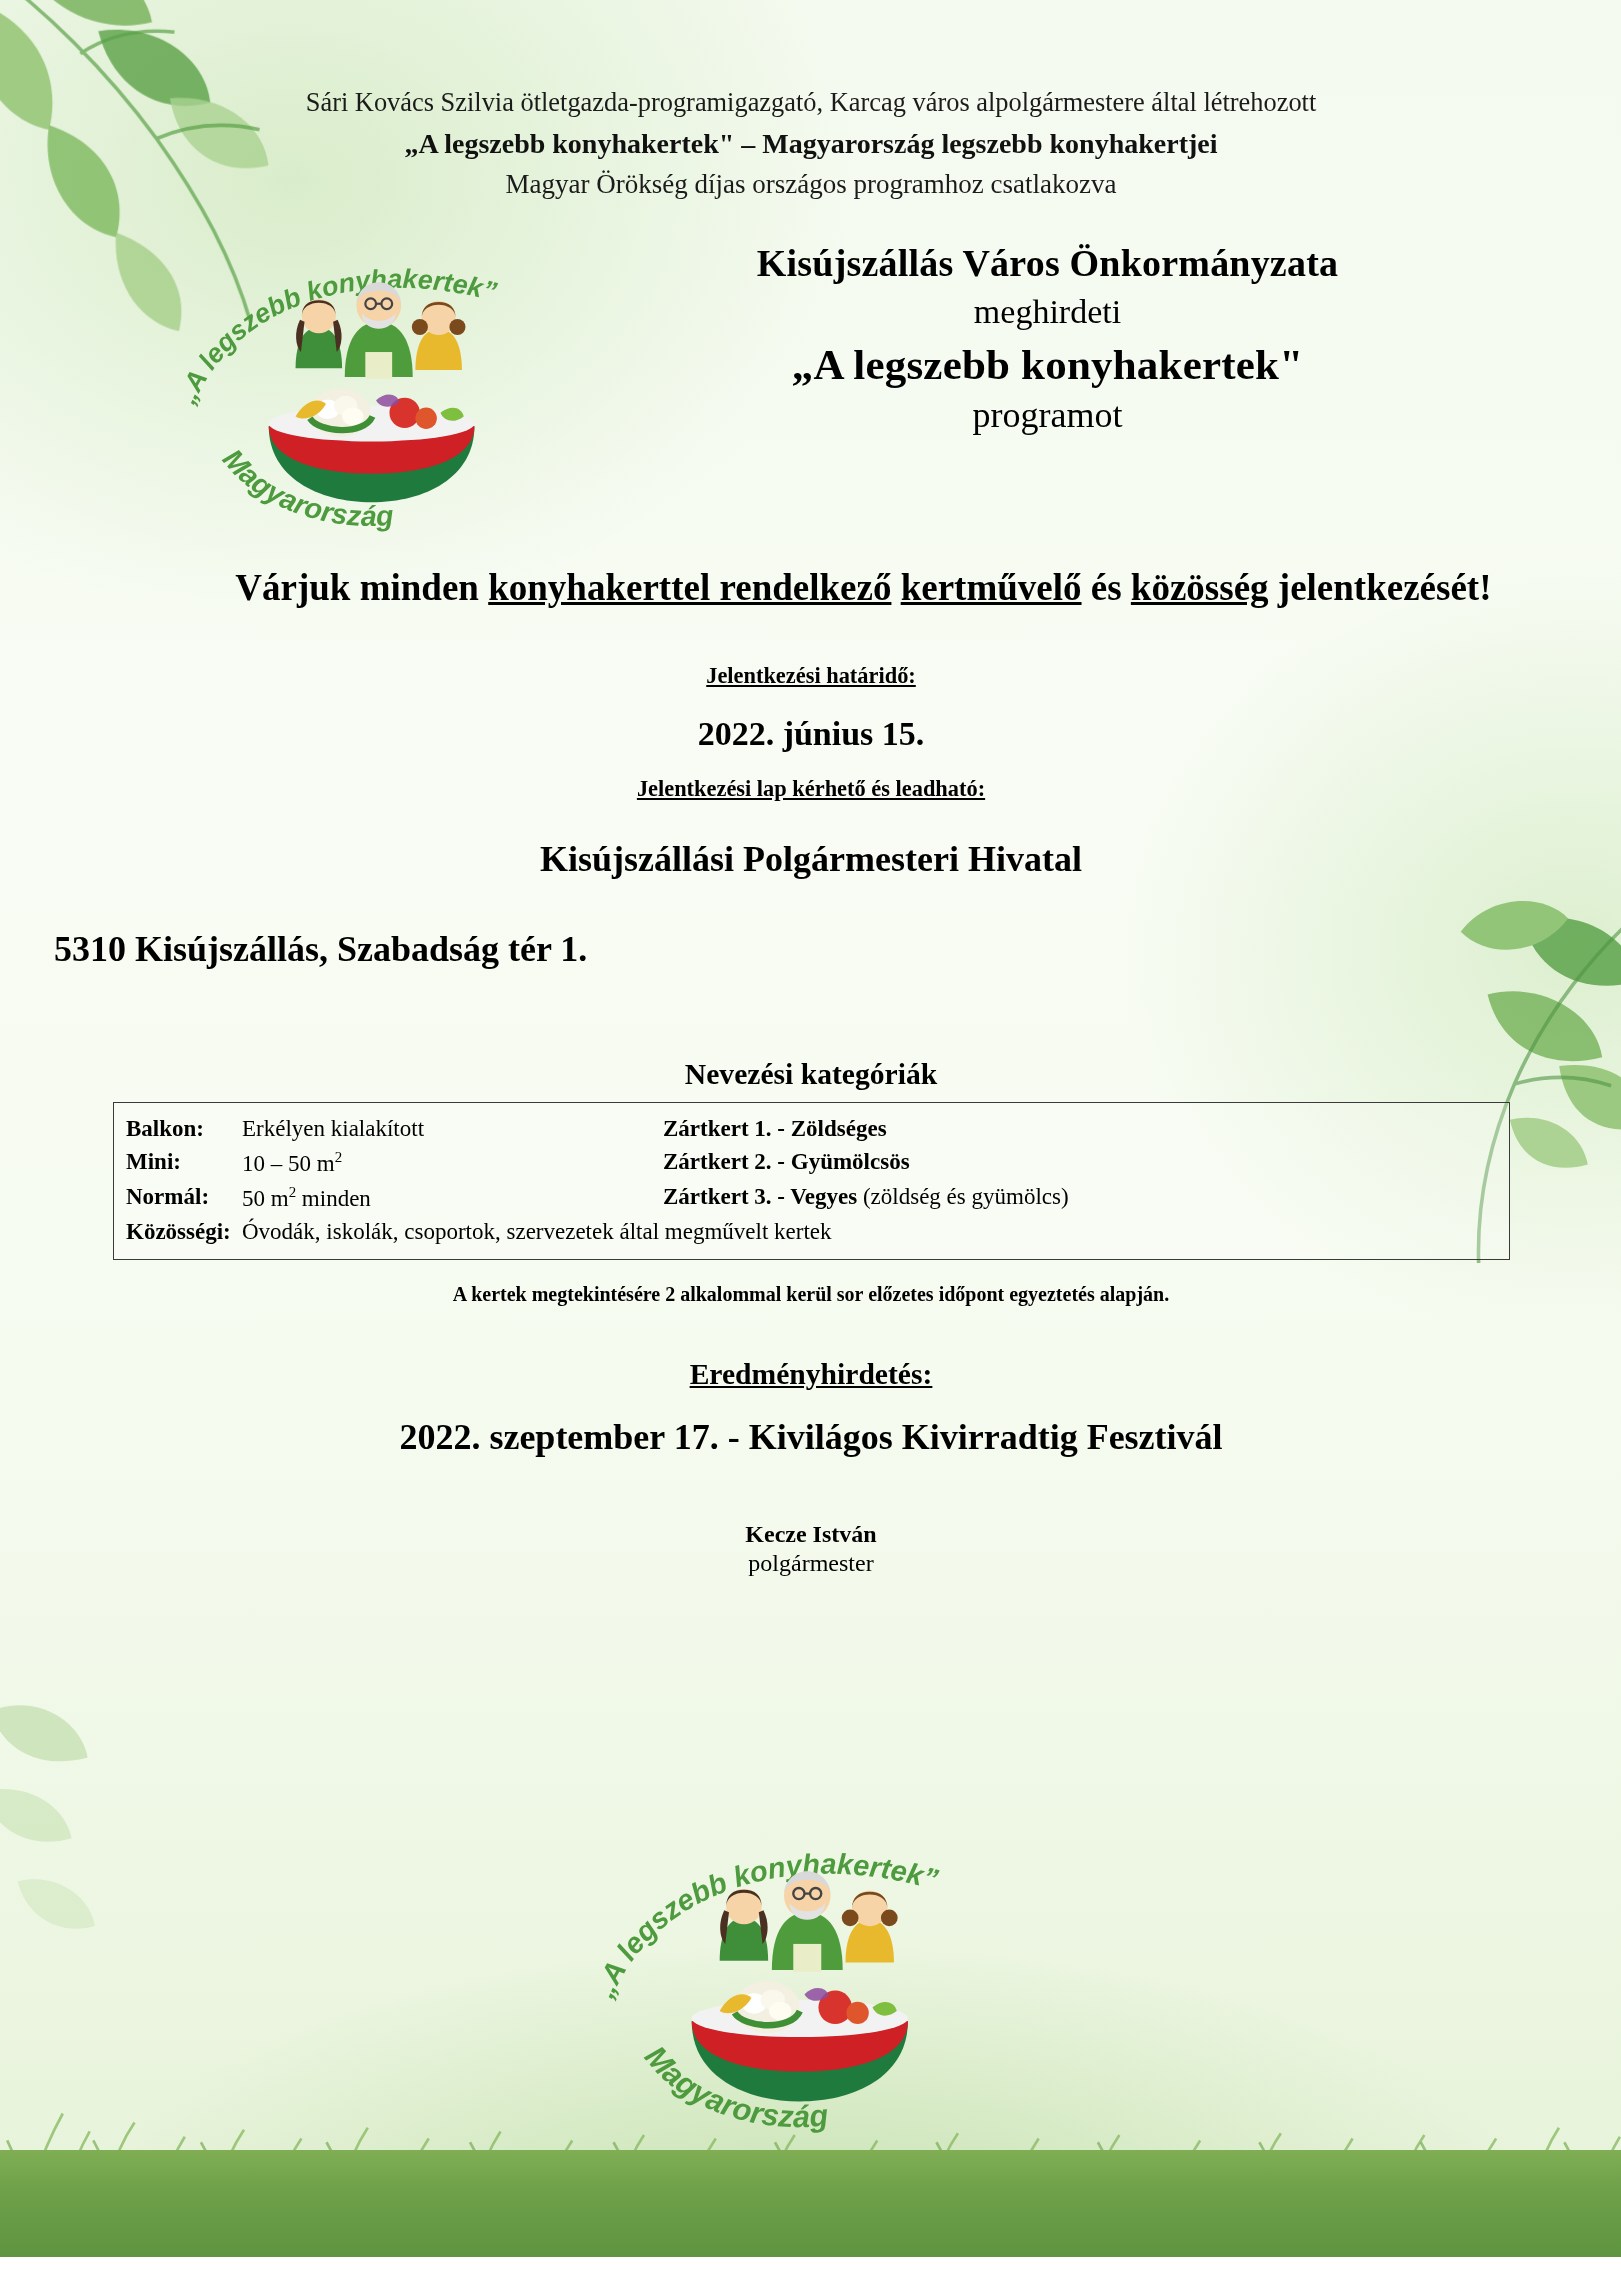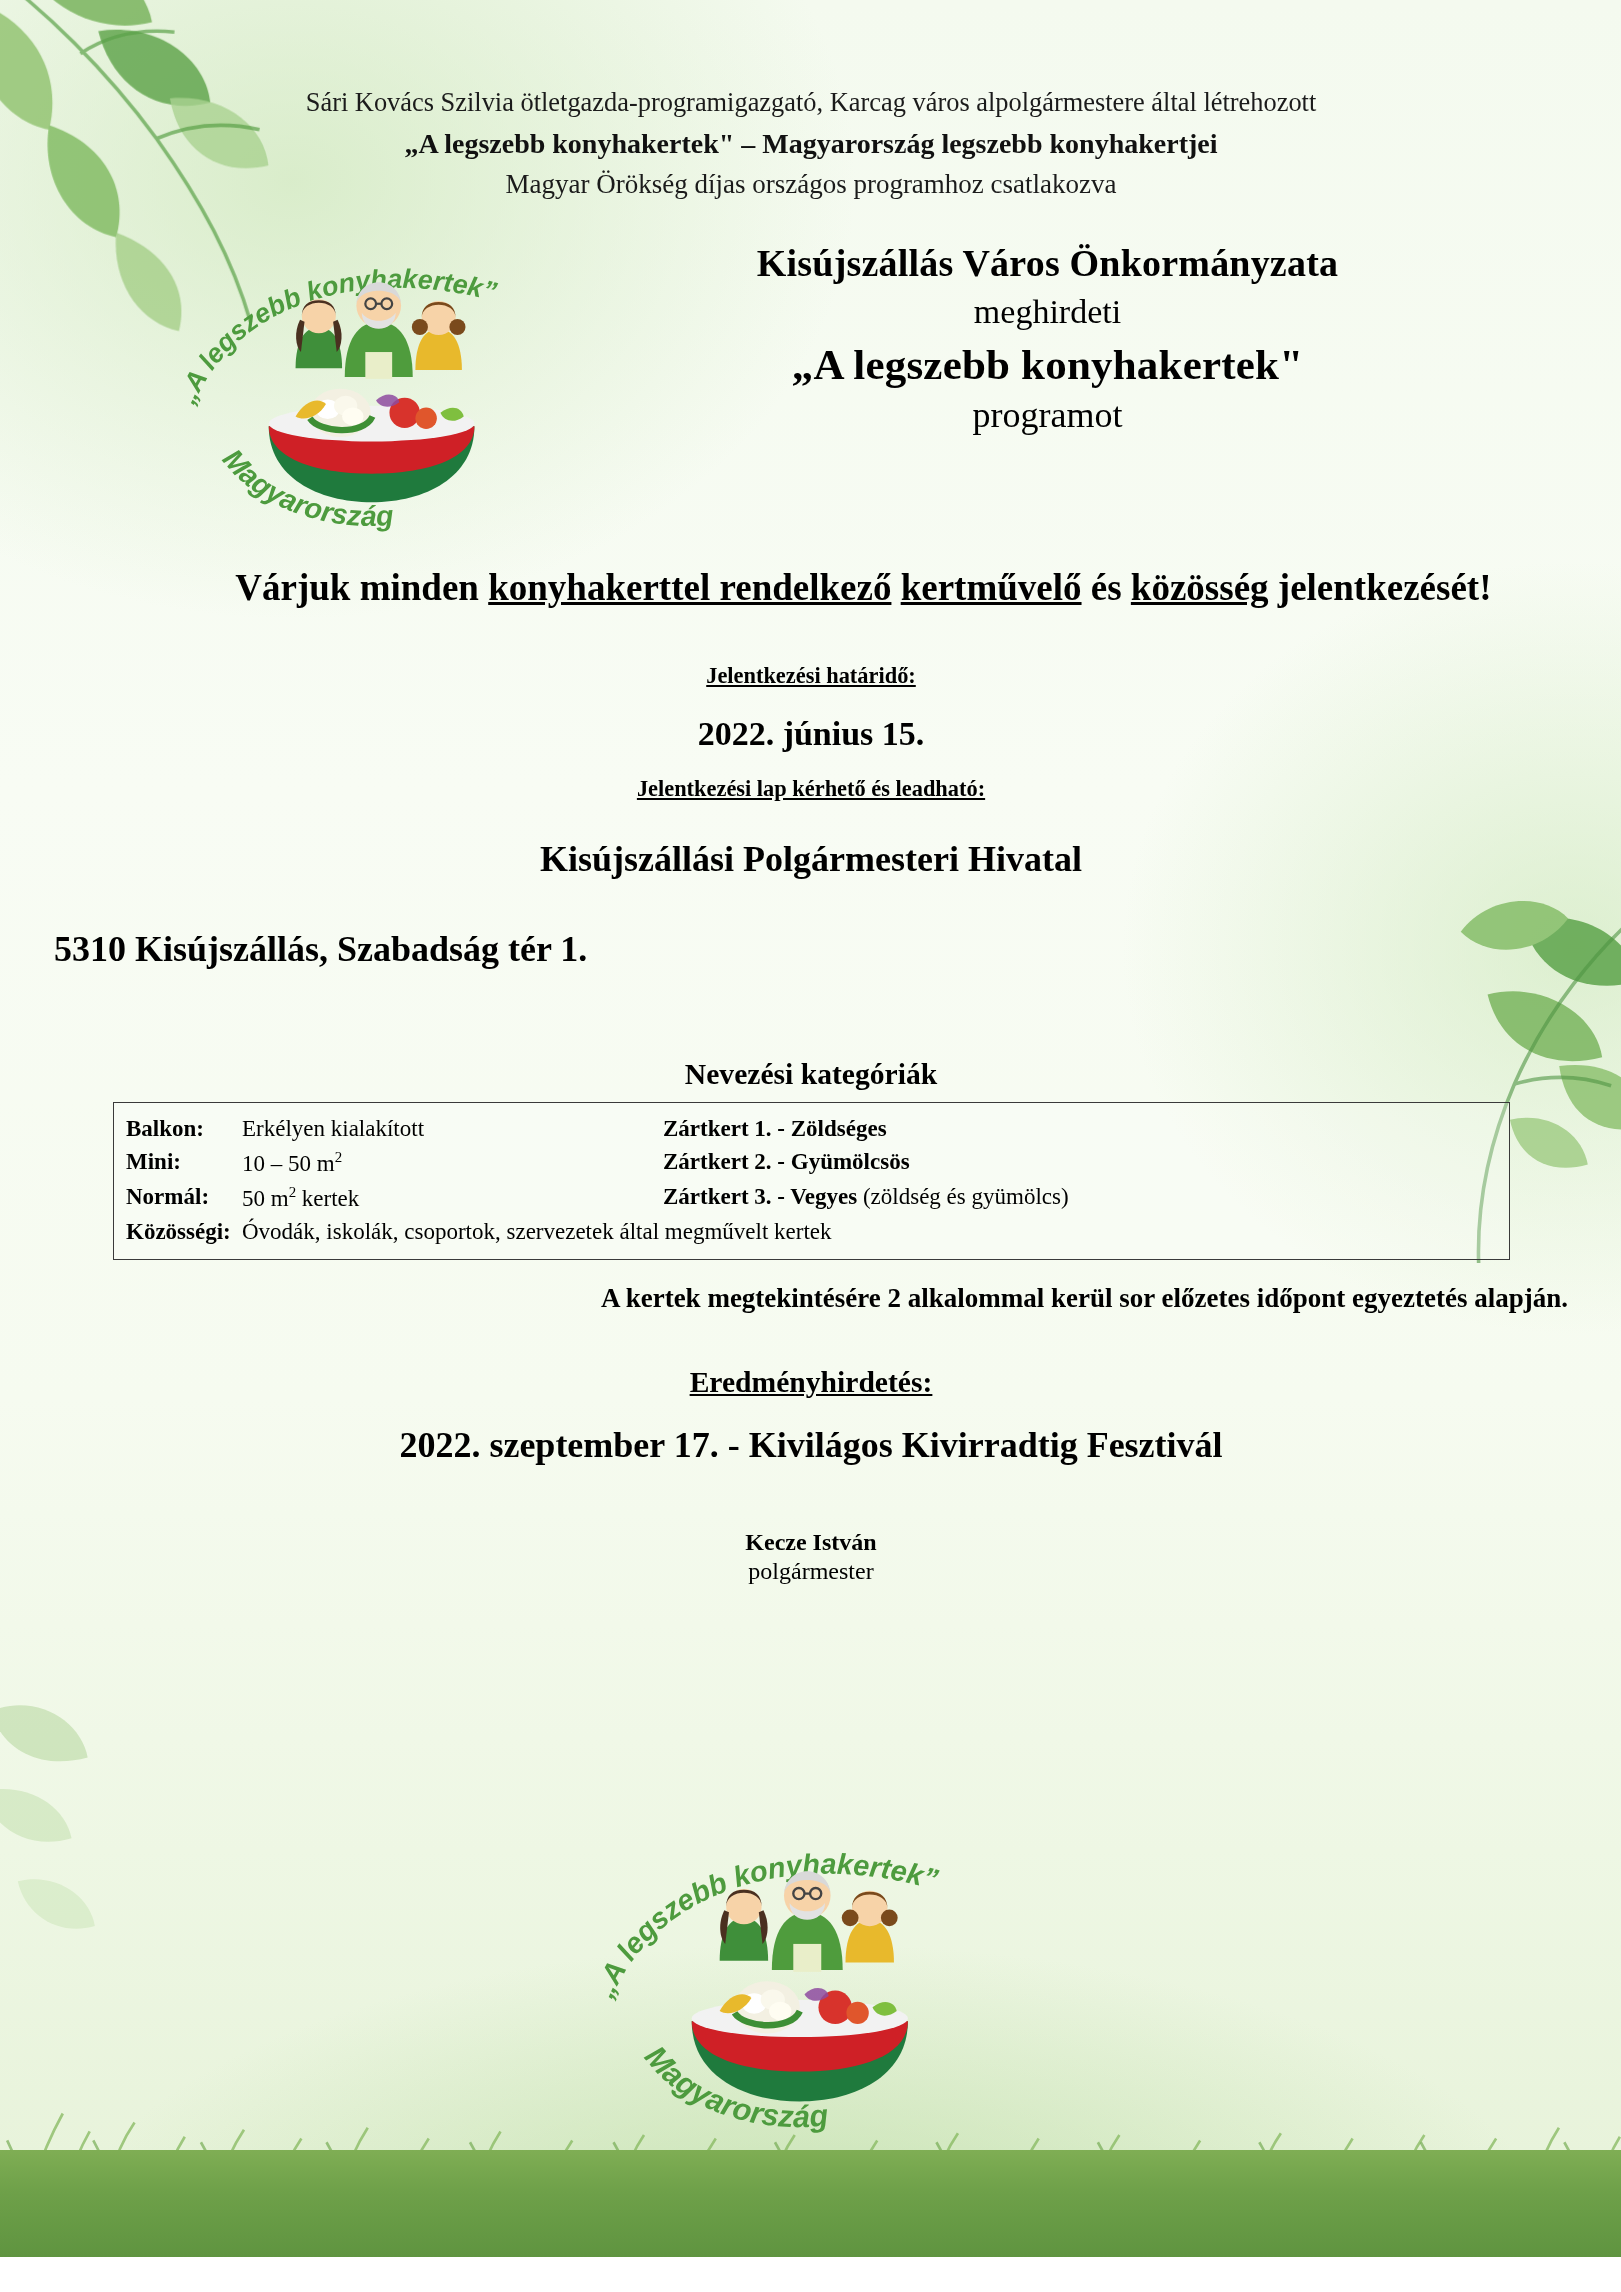--- a/index.html
+++ b/index.html
@@ -187,22 +187,22 @@
   }
   td.k { font-weight: bold; width: 116px; padding-right: 5.4px; }
   td.v { width: 421px; }
   td.r { padding-left: 9px; }
   td.r b { font-weight: bold; }
   .comm-row td { padding-top: 5.4px; }
   .comm-label { font-weight: bold; white-space: nowrap; padding-right: 7.2px; }
   sup { font-size: .65em; }
 
   .visit {
-    text-align: right;
-    font-size: 27px;
+    text-align: center;
+    font-size: 20px;
     font-weight: bold;
     margin-top: 23px;
   }
   .res-label {
     text-align: center;
     font-size: 29.6px;
     font-weight: bold;
     text-decoration: underline;
     margin-top: 52px;
   }
@@ -425,21 +425,21 @@
           <td class="v">Erkélyen kialakított</td>
           <td class="r"><b>Zártkert 1. - Zöldséges</b><span></span></td>
         </tr>
         <tr>
           <td class="k"><span>Mini</span>:</td>
           <td class="v"><span>10 – 50 m</span><sup>2</sup><span></span></td>
           <td class="r"><b>Zártkert 2. - Gyümölcsös</b><span></span></td>
         </tr>
         <tr>
           <td class="k"><span>Normál</span>:</td>
-          <td class="v"><span>50 m</span><sup>2</sup><span> kertek</span></td>
+          <td class="v"><span>50 m</span><sup>2</sup><span> minden</span></td>
           <td class="r"><b>Zártkert 3. - Vegyes</b><span> (zöldség és gyümölcs)</span></td>
         </tr>
         <tr class="comm-row">
           <td class="comm-label">Közösségi:</td>
           <td colspan="2">Óvodák, iskolák, csoportok, szervezetek által megművelt kertek</td>
         </tr>
       </tbody>
         </table>
     </div>
 

